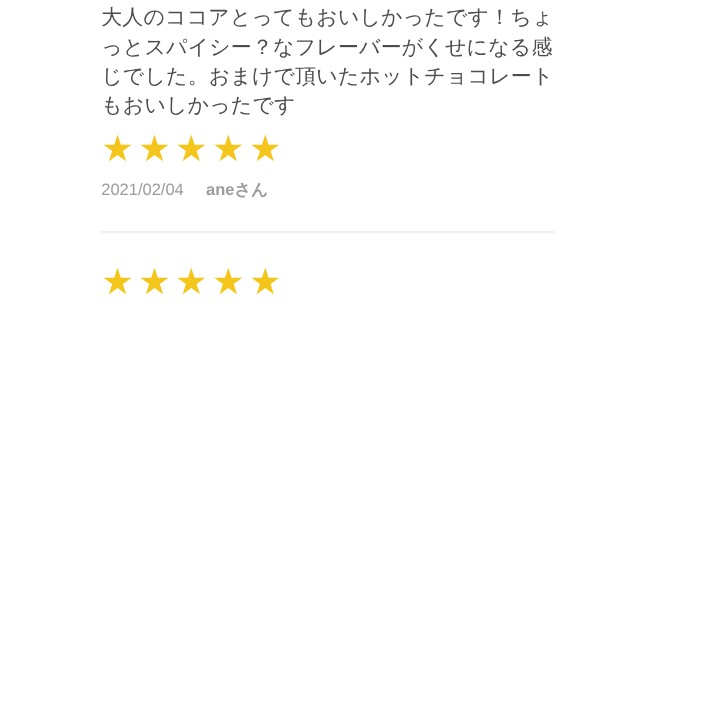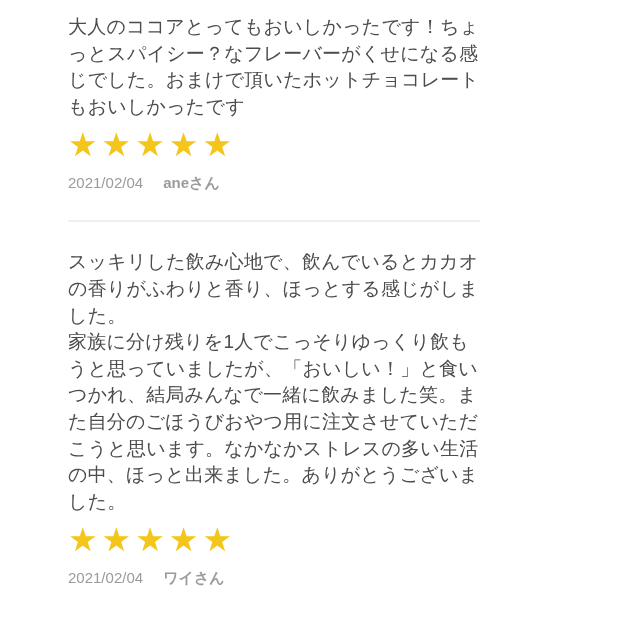--- a/index.html
+++ b/index.html
@@ -15,23 +15,23 @@
     padding: 0;
   }
   body {
     width: 640px;
     height: 640px;
     background: var(--background);
     overflow: hidden;
     font-family: "Liberation Sans", "DejaVu Sans", sans-serif;
   }
   .content {
-    margin-left: 68px;
+    margin-left: 92px;
     width: 412px;
-    padding-top: 14px;
+    padding-top: 4px;
   }
   .review-body {
     margin: 0;
     font-size: 19px;
     line-height: 1.4;
     color: var(--body-text);
     white-space: pre-line;
     letter-spacing: 0.2px;
   }
   .stars-row {
@@ -70,24 +70,18 @@
     </div>
     <div class="meta-row">
       <span class="date">2021/02/04</span>
       <span class="reviewer">aneさん</span>
     </div>
   </article>
 
   <hr class="divider">
 
   <article class="review">
-    <p class="review-body">スッキリした飲み心地で、飲んでいるとカカオの香りがふわりと香り、ほっとする感じがしました。
-家族に分け残りを1人でこっそりゆっくり飲もうと思っていましたが、「おいしい！」と食いつかれ、結局みんなで一緒に飲みました笑。また自分のごほうびおやつ用に注文させていただこうと思います。なかなかストレスの多い生活の中、ほっと出来ました。ありがとうございました。</p>
     <div class="stars-row" aria-label="5 stars">
       <span>★</span><span>★</span><span>★</span><span>★</span><span>★</span>
-    </div>
-    <div class="meta-row">
-      <span class="date">2021/02/04</span>
-      <span class="reviewer">ワイさん</span>
     </div>
   </article>
 
 </div>
 
 </body></html>

